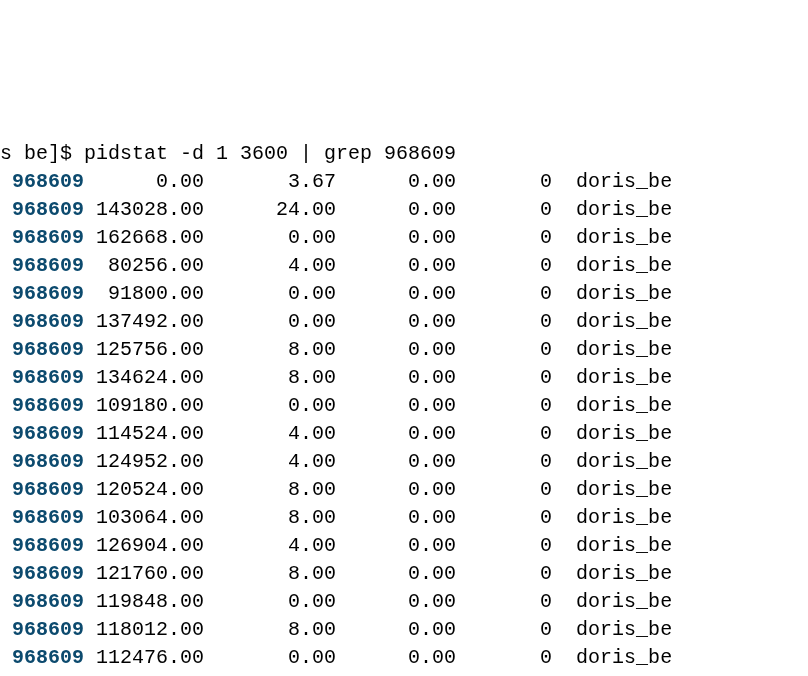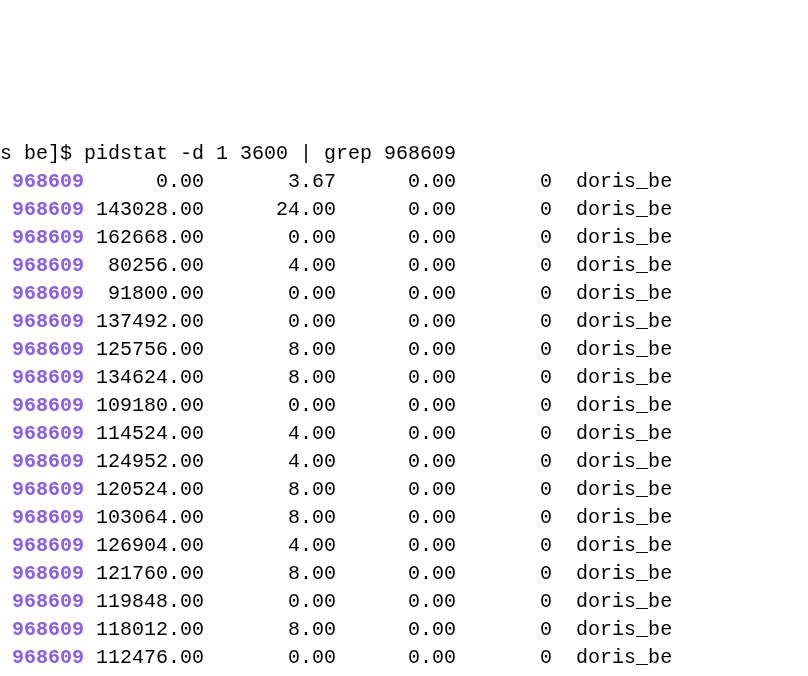--- a/index.html
+++ b/index.html
@@ -10,21 +10,21 @@
       font-size: 20px;
       line-height: 28px;
       color: #000000;
       white-space: pre;
       overflow: hidden;
     }
     .terminal {
       padding: 0;
     }
     .pid {
-      color: #8b5cf6;
+      color: #0c4a6e;
       font-weight: bold;
     }
     .row {
       display: block;
     }
   </style>
 </head>
 <body>
 
 

